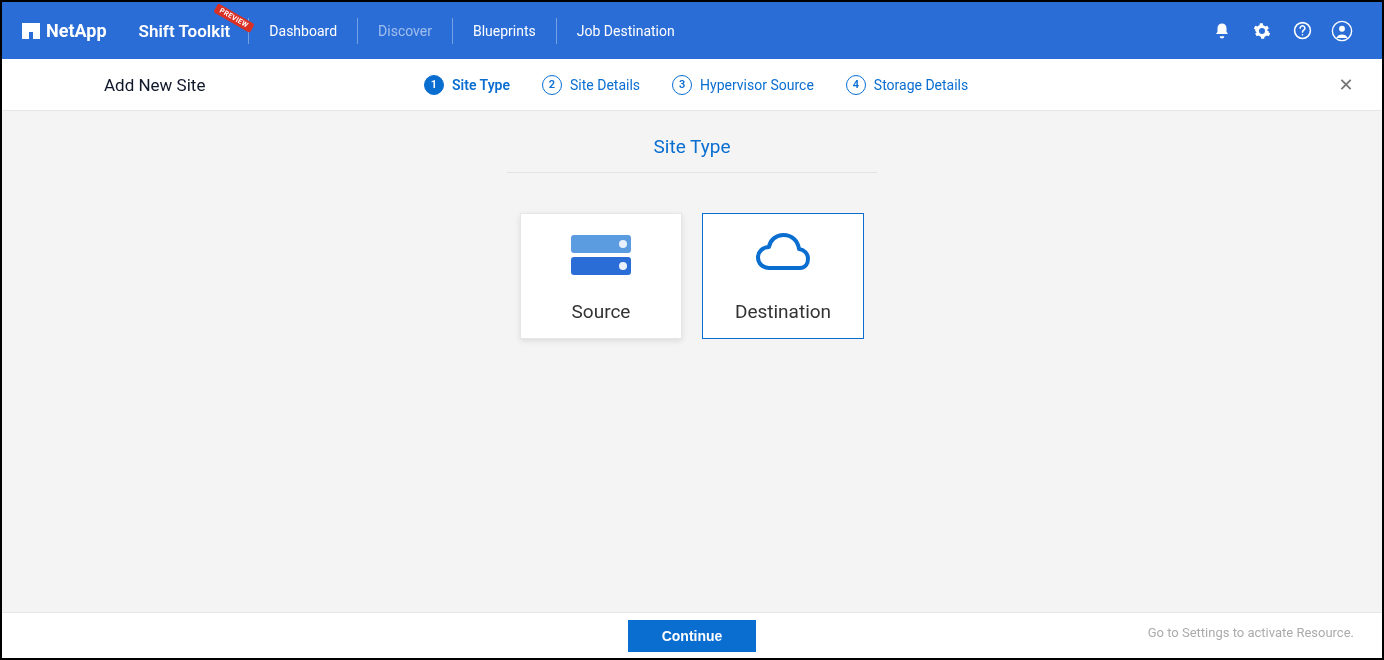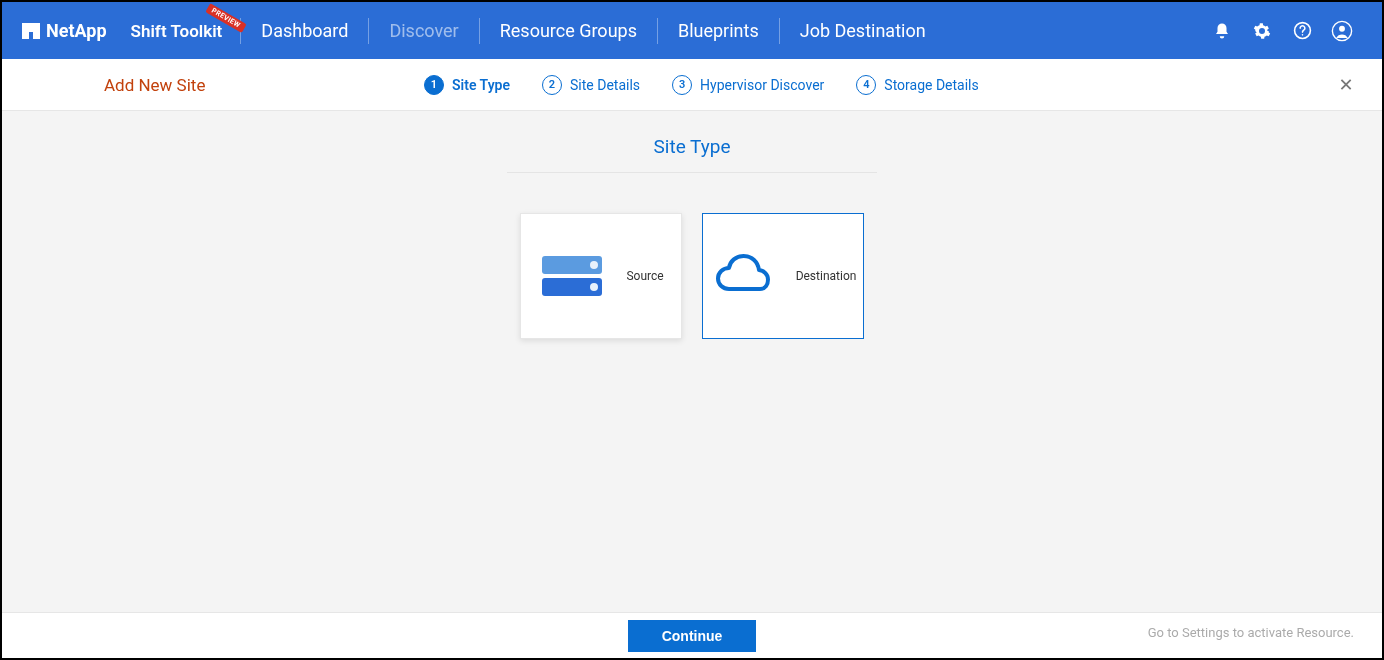--- a/index.html
+++ b/index.html
@@ -19,21 +19,21 @@
       display: flex;
       align-items: center;
       padding: 0 20px;
       color: #fff;
     }
     .logo {
       display: flex;
       align-items: center;
       font-weight: 700;
       font-size: 18px;
-      margin-right: 24px;
+      margin-right: 32px;
     }
     .logo svg { margin-right: 6px; }
     .product {
       display: flex;
       align-items: center;
       font-weight: 600;
       font-size: 17px;
       margin-right: 18px;
       position: relative;
     }
@@ -45,21 +45,21 @@
       color: #fff;
       font-size: 7px;
       font-weight: 700;
       padding: 1px 5px;
       transform: rotate(30deg);
       border-radius: 2px;
       letter-spacing: 0.3px;
     }
     .nav-item {
       padding: 0 20px;
-      font-size: 18px;
+      font-size: 14px;
       color: #fff;
       cursor: pointer;
       border-left: 1px solid rgba(255,255,255,0.35);
       height: 26px;
       display: flex;
       align-items: center;
     }
     .nav-item.active {
       color: rgba(255,255,255,0.55);
       padding-left: 20px;
@@ -80,21 +80,21 @@
     
     .stepper-bar {
       background: #fff;
       height: 52px;
       display: flex;
       align-items: center;
       border-bottom: 1px solid #e6e6e6;
       position: relative;
     }
     .modal-title {
-      color: #c2410c;
+      color: #0f172a;
       font-size: 17px;
       font-weight: 400;
       margin-left: 102px;
       width: 320px;
     }
     .stepper {
       display: flex;
       align-items: center;
       gap: 32px;
     }
@@ -158,26 +158,26 @@
     .choice-row {
       display: flex;
       gap: 20px;
     }
     .choice-card {
       width: 162px;
       height: 126px;
       background: #fff;
       border: 1px solid #e6e6e6;
       display: flex;
-      flex-direction: row;
+      flex-direction: column;
       align-items: center;
       justify-content: center;
       gap: 20px;
       cursor: pointer;
-      font-size: 12px;
+      font-size: 19px;
       color: #333;
     }
     .choice-card.unselected {
       box-shadow: 0 2px 6px rgba(0,0,0,0.1);
     }
     .choice-card.selected {
       border: 1.5px solid #0a6ed1;
     }
     .choice-card .card-icon {
       height: 50px;
@@ -234,23 +234,20 @@
     <span class="preview-badge">PREVIEW</span>
   </div>
 
   <div class="nav-item">
     <span>Dashboard</span>
   </div>
   <div class="nav-item active">
     <span>Discover</span>
   </div>
   <div class="nav-item">
-    <span>Resource Groups</span>
-  </div>
-  <div class="nav-item">
     <span>Blueprints</span>
   </div>
   <div class="nav-item">
     <span>Job Destination</span>
   </div>
 
   <div class="nav-spacer"></div>
 
   <div class="nav-icon">
     <svg width="18" height="18" viewBox="0 0 24 24" fill="#fff">
@@ -284,21 +281,21 @@
     <div class="step active">
       <div class="step-circle">1</div>
       <span class="step-label">Site Type</span>
     </div>
     <div class="step">
       <div class="step-circle">2</div>
       <span class="step-label">Site Details</span>
     </div>
     <div class="step">
       <div class="step-circle">3</div>
-      <span class="step-label">Hypervisor Discover</span>
+      <span class="step-label">Hypervisor Source</span>
     </div>
     <div class="step">
       <div class="step-circle">4</div>
       <span class="step-label">Storage Details</span>
     </div>
   </div>
   <div class="close-btn">
     <span>✕</span>
   </div>
 </div>

